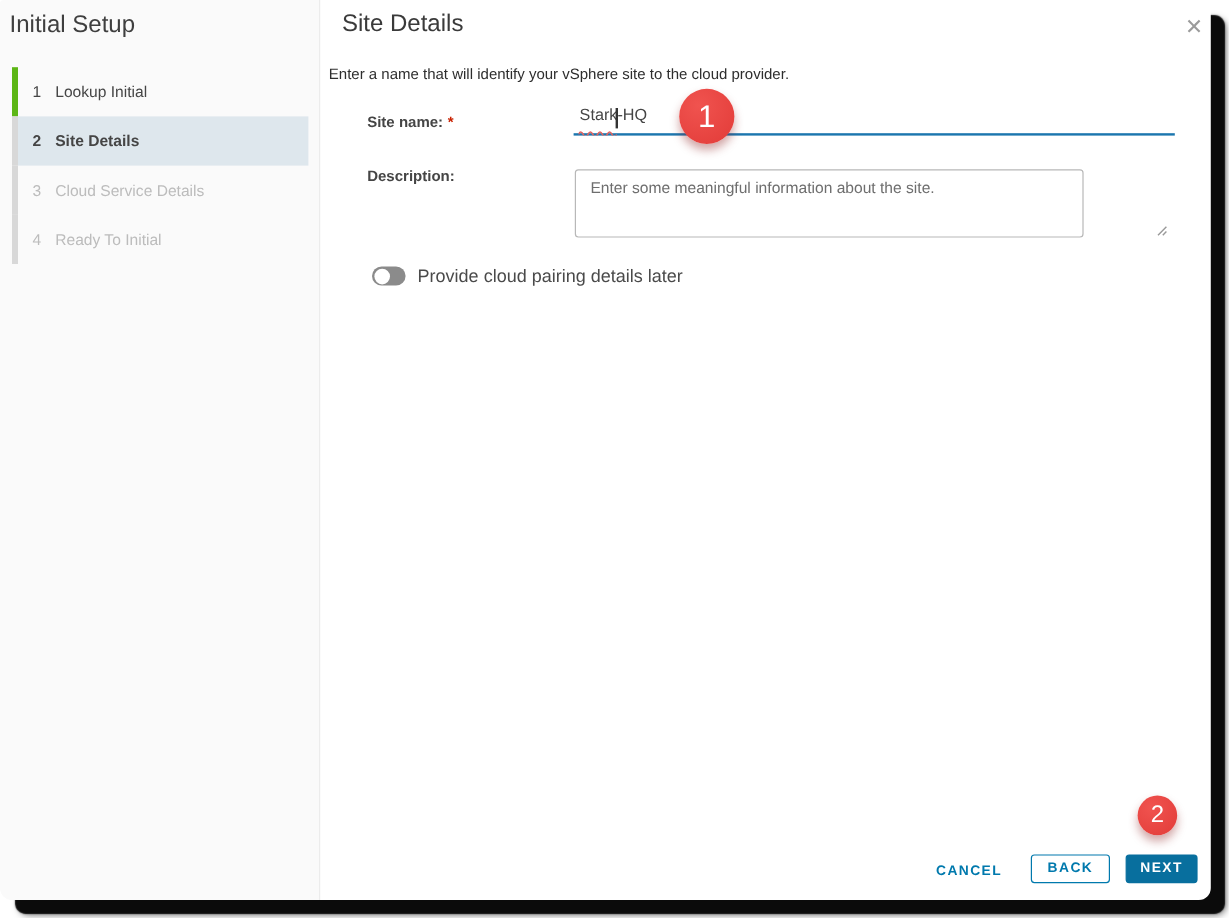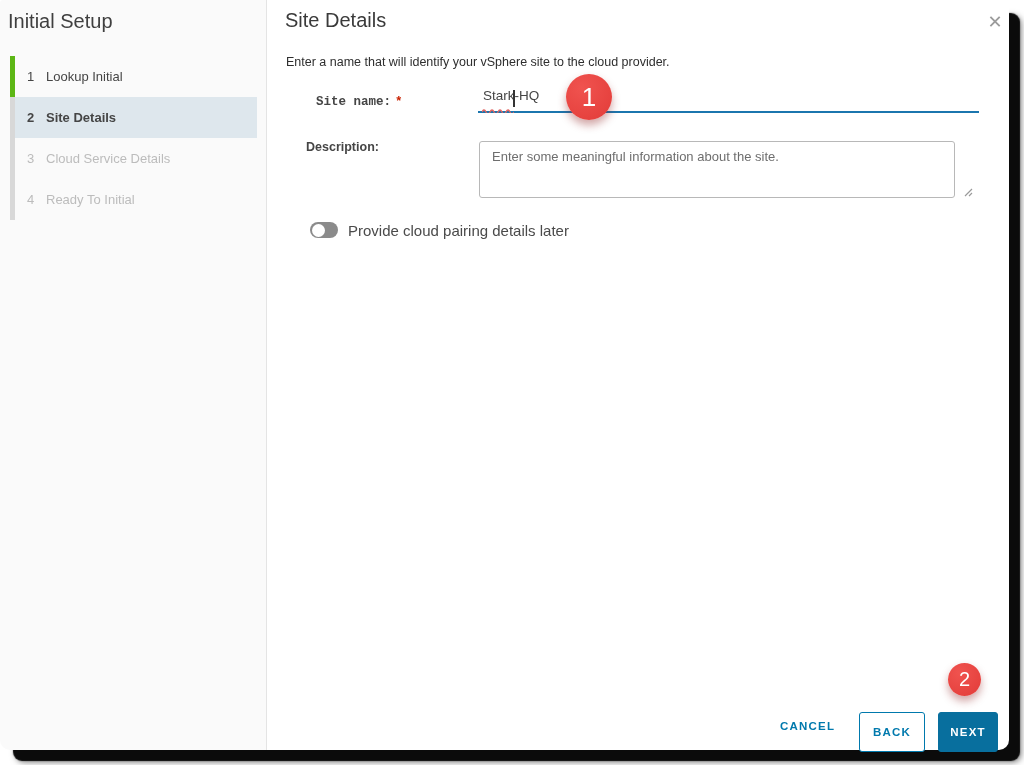--- a/index.html
+++ b/index.html
@@ -26,46 +26,46 @@
                   padding-left:27px; font-size:13px; color:#454545; }
   .step-number { width:12px; }
   .step-label { margin-left:7px; }
   .step.current .step-content { font-weight:bold; }
   .step.pending .step-content { color:#bcbcbc; }
 
   
   .main-title { position:absolute; left:285px; top:9px; font-size:20px; color:#3a3a3a; font-weight:400; }
   .close-btn { position:absolute; left:984px; top:11px; width:22px; height:22px; border:none; background:none;
                color:#9b9b9b; font-size:18px; line-height:22px; text-align:center; cursor:pointer; }
-  .intro { position:absolute; left:286px; top:55px; font-size:12.5px; color:#2e2e2e; }
+  .intro { position:absolute; left:274px; top:55px; font-size:12.5px; color:#2e2e2e; }
 
   .field-label { position:absolute; font-size:12.5px; font-weight:bold; color:#454545; }
   .req { color:#c92100; margin-left:4px; }
 
   .site-input { position:absolute; left:478px; top:86px; width:501px; height:27px;
                 border:none; border-bottom:2px solid #1b76ae; background:transparent;
                 font-family:"Liberation Sans",sans-serif; font-size:13.5px; color:#454545;
                 padding:0 0 7px 5px; outline:none; }
   .caret { position:absolute; left:513px; top:90px; width:2px; height:17px; background:#333; }
   .squiggle { position:absolute; left:482px; top:108px; }
 
-  .desc-textarea { position:absolute; left:479px; top:141px; width:476px; height:57px;
+  .desc-textarea { position:absolute; left:479px; top:141px; width:424px; height:57px;
                    border:1px solid #b8b8b8; border-radius:3px; padding:7px 12px; resize:none;
                    font-family:"Liberation Sans",sans-serif; font-size:13px; color:#454545; outline:none; }
   .desc-textarea::placeholder { color:#6e6e6e; opacity:1; }
   .resize-handle { position:absolute; left:964px; top:188px; cursor:nwse-resize; }
 
   .toggle { position:absolute; left:310px; top:222px; width:28px; height:16px; background:#8b8b8b;
             border-radius:9px; cursor:pointer; }
   .toggle-knob { position:absolute; left:1.5px; top:1.5px; width:13px; height:13px; background:#ffffff;
                  border-radius:50%; }
   .toggle-label { position:absolute; left:348px; top:222px; font-size:15px; color:#4a4a4a; }
 
   
-  .btn { position:absolute; top:712px; height:40px; border-radius:3px; font-family:"Liberation Sans",sans-serif;
+  .btn { position:absolute; top:712px; height:24px; border-radius:3px; font-family:"Liberation Sans",sans-serif;
          font-size:11.5px; font-weight:bold; letter-spacing:1.2px; cursor:pointer; }
   .btn-cancel { left:780px; top:716px; height:20px; border:none; background:none; color:#0079ad; }
   .btn-back { left:859px; width:66px; border:1px solid #0079ad; background:#ffffff; color:#0079ad; }
   .btn-next { left:938px; width:60px; border:1px solid #086f9e; background:#086f9e; color:#ffffff; }
 
   
   .badge { position:absolute; border-radius:50%; color:#ffffff; display:flex; align-items:center;
            justify-content:center; background:radial-gradient(circle at 35% 30%, #f0534f, #e23b38);
            box-shadow:0 5px 8px rgba(140,30,30,0.4); z-index:5; }
   .badge1 { left:566px; top:74px; width:46px; height:46px; font-size:26px; }
@@ -118,21 +118,21 @@
         </div>
 
       </div>
     </div>
 
     <div class="main-title">Site Details</div>
     <button class="close-btn">✕</button>
 
     <div class="intro">Enter a name that will identify your vSphere site to the cloud provider.</div>
 
-    <div class="field-label" style="left:316px; top:95px;font-family:Liberation Mono, monospace;">
+    <div class="field-label" style="left:306px; top:95px;">
       <span>Site name:</span><span class="req">*</span>
     </div>
     <input class="site-input" type="text" value="Stark-HQ" style="">
     <div class="caret"></div>
     <svg class="squiggle" width="32" height="5" viewBox="0 0 32 5">
       <path d="M0 4 Q2 0 4 4 T8 4 T12 4 T16 4 T20 4 T24 4 T28 4 T32 4" stroke="#e0625f" stroke-width="1.3" fill="none"></path>
     </svg>
     <div class="badge badge1">1</div>
 
     <div class="field-label" style="left:306px; top:140px;">Description:</div>

